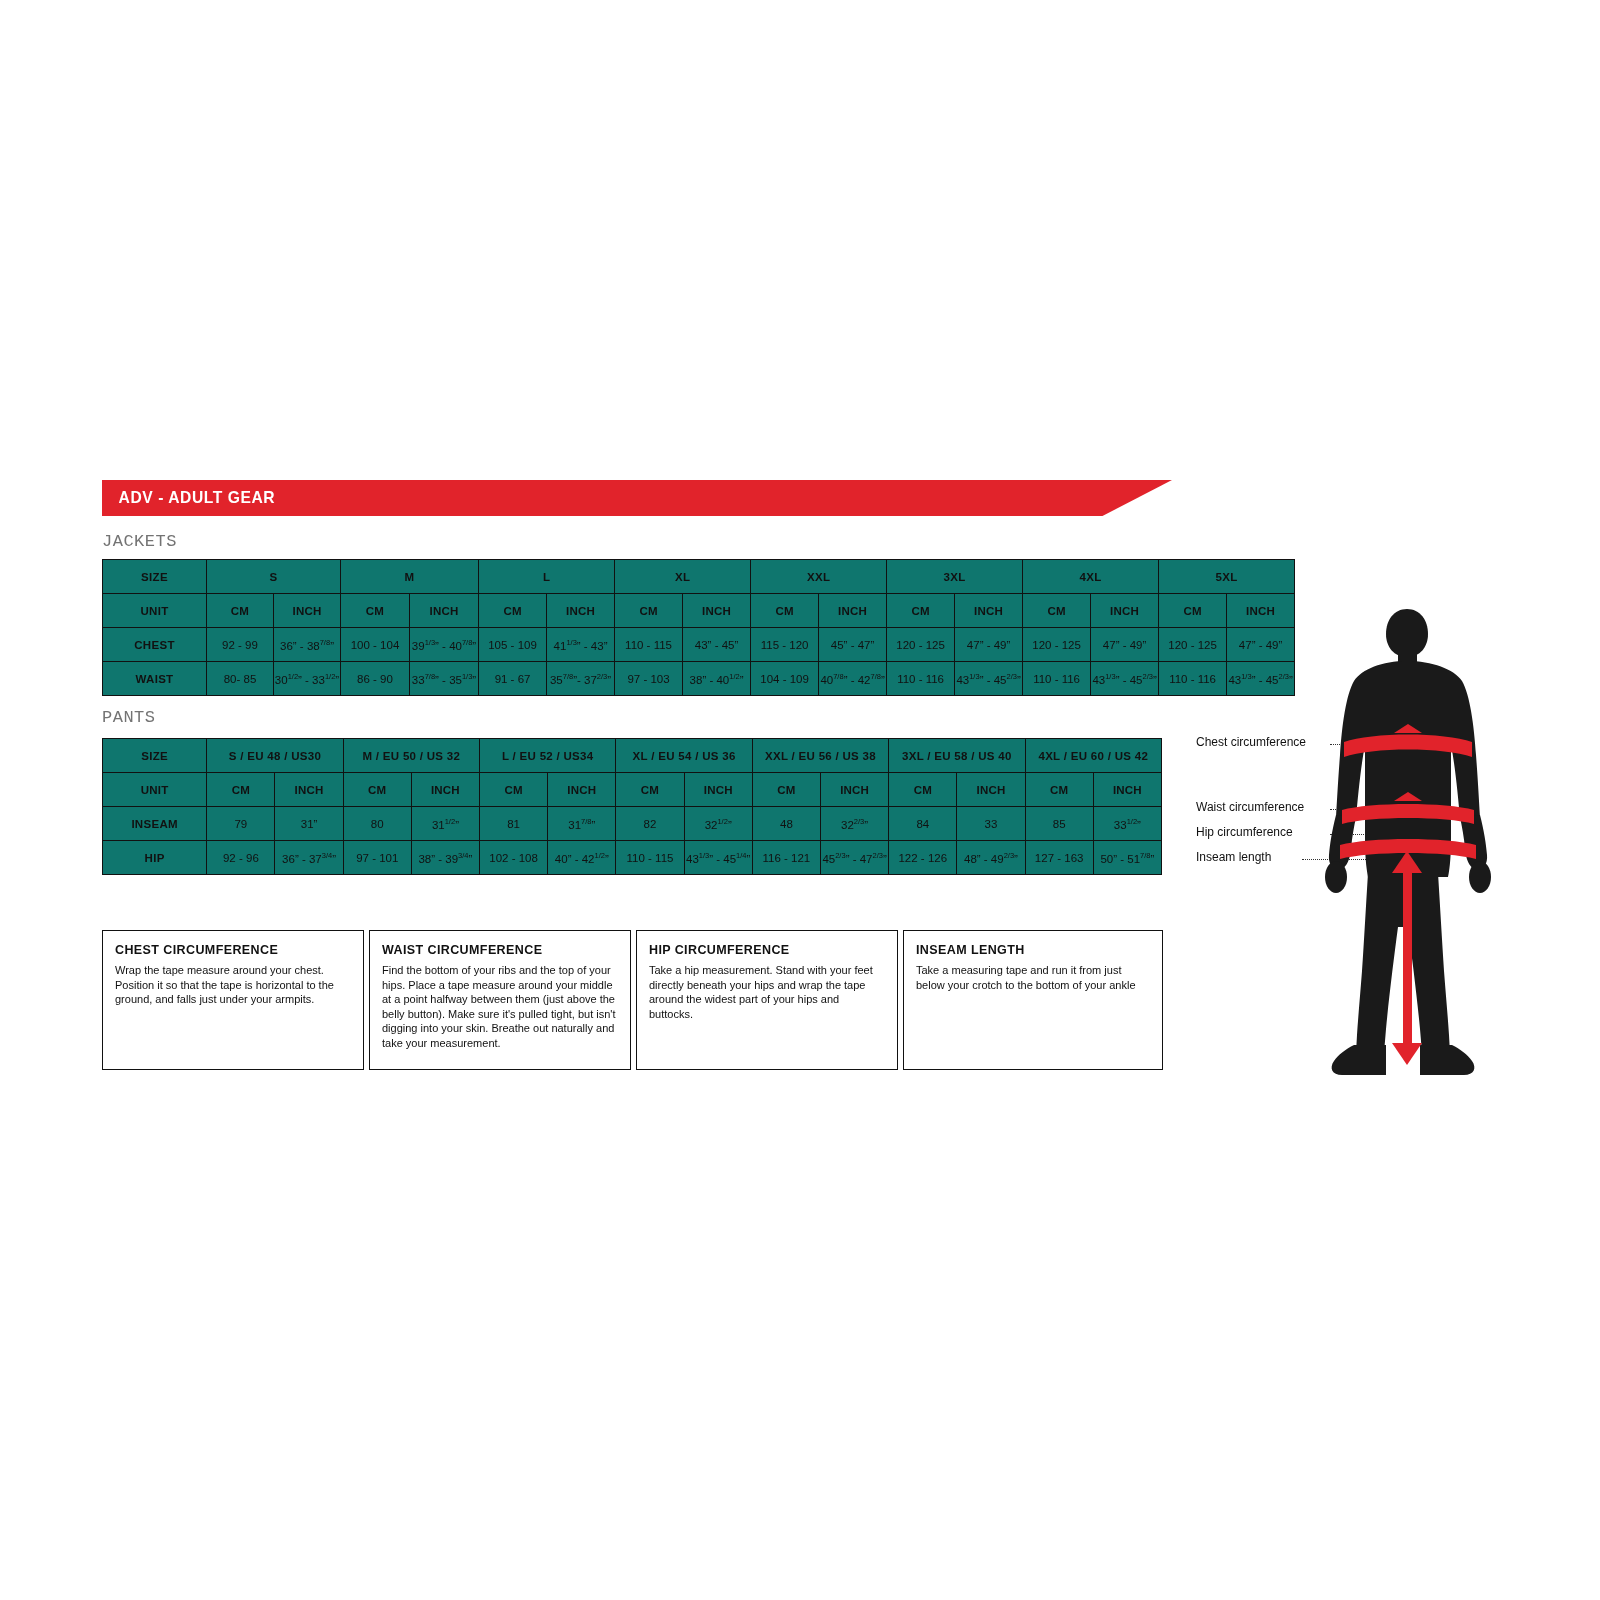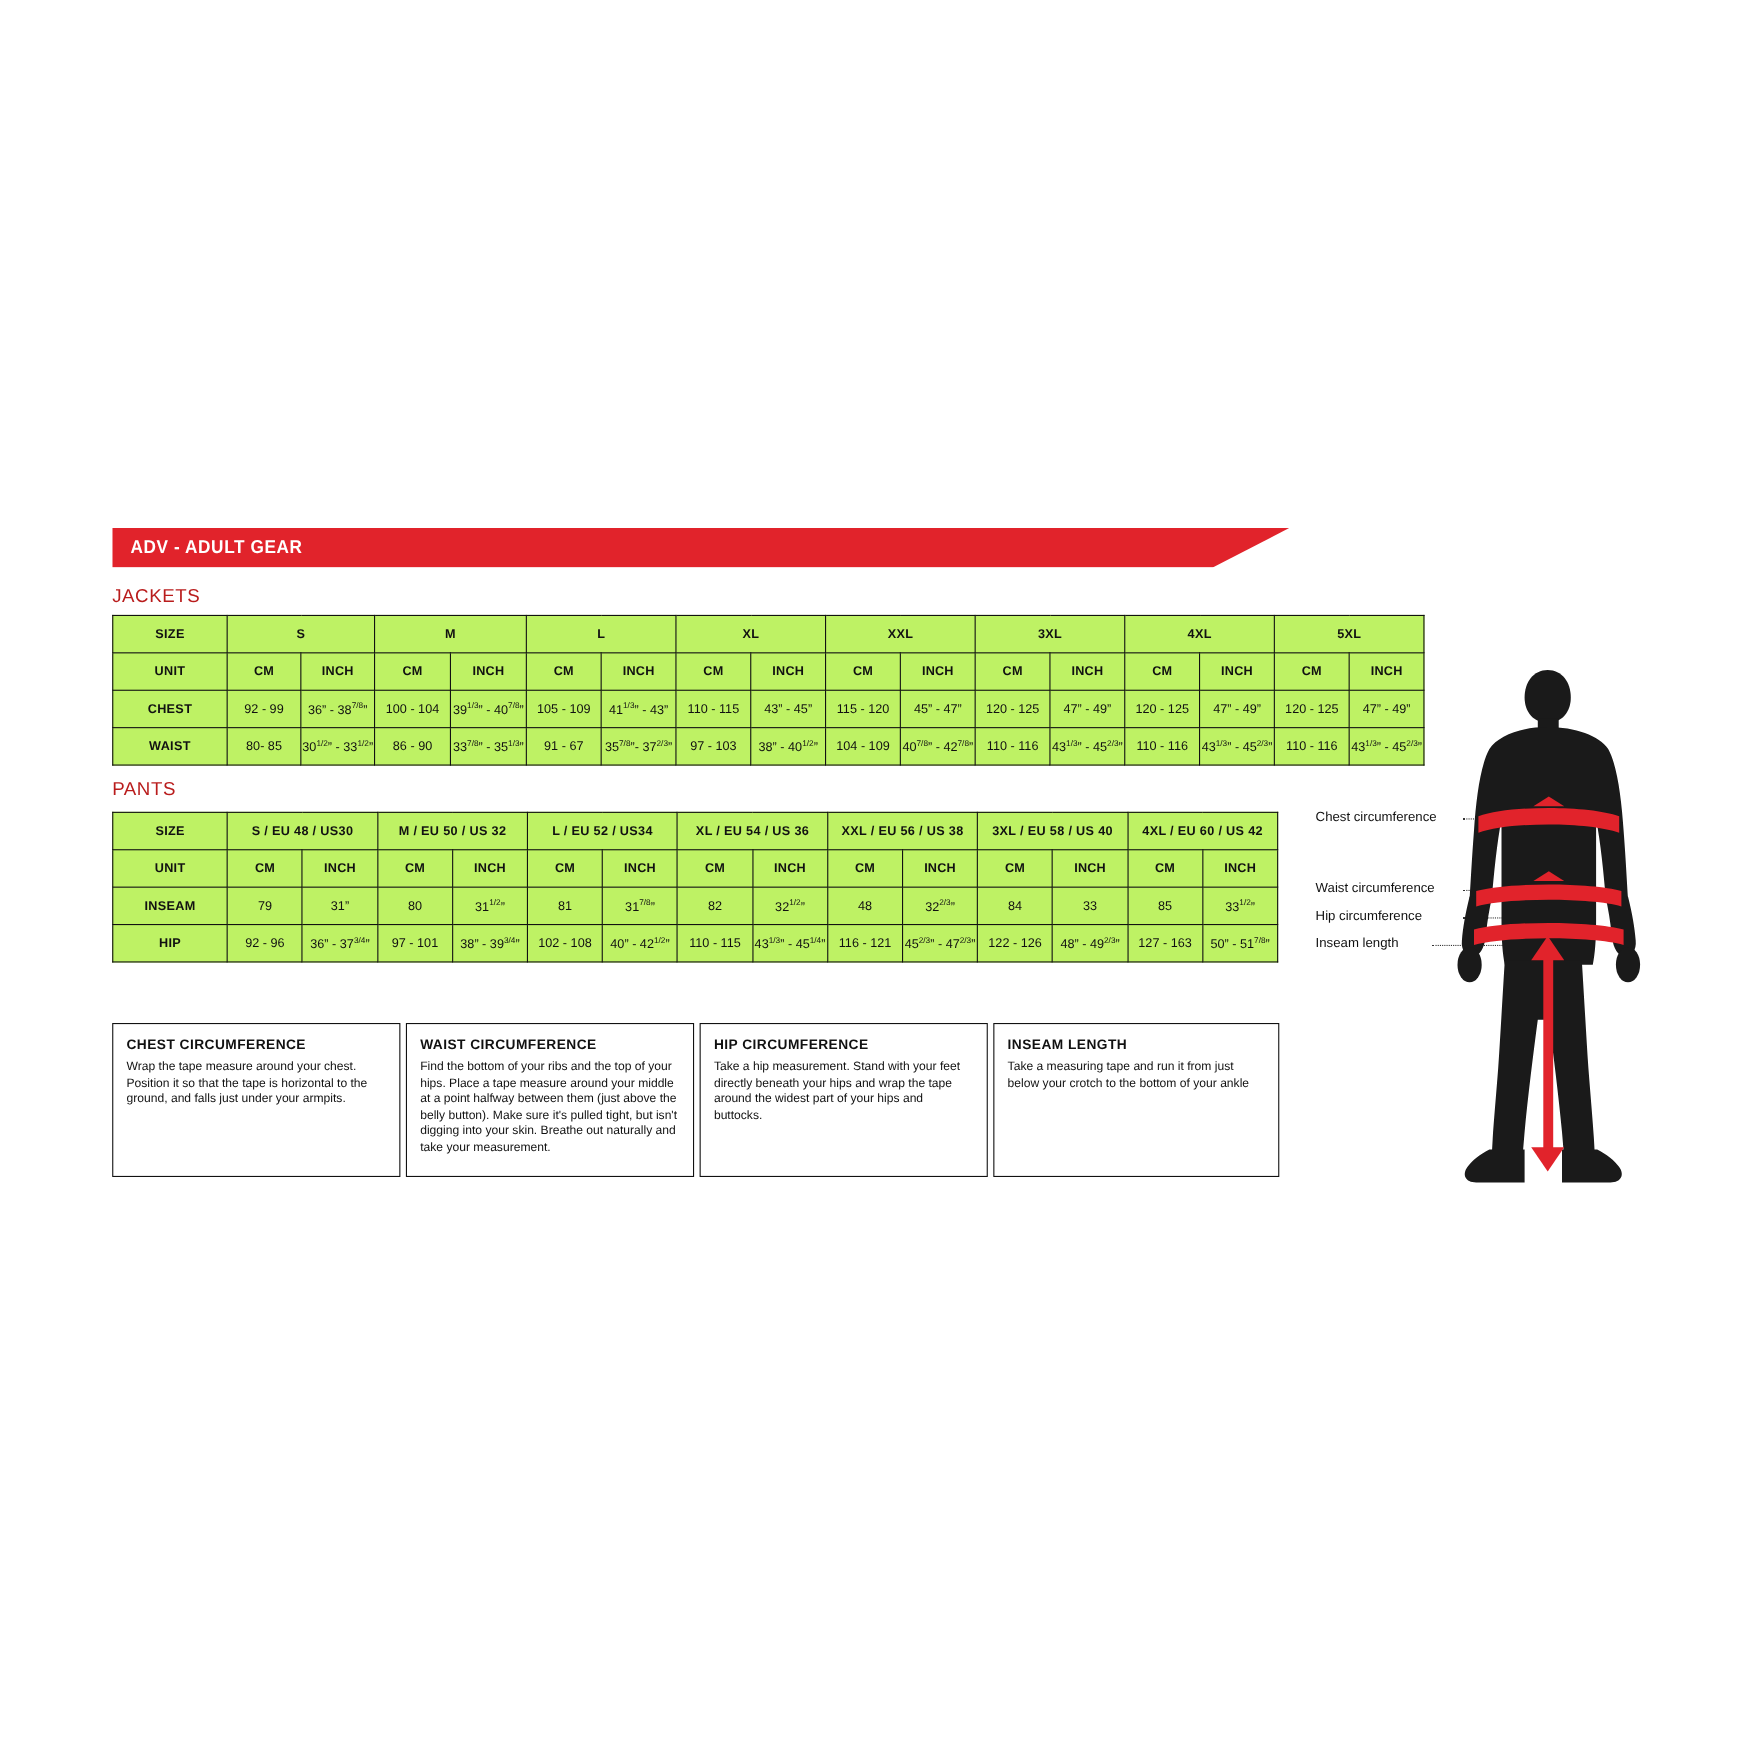--- a/index.html
+++ b/index.html
@@ -46,32 +46,32 @@
     font-family: "Liberation Sans", sans-serif;
     transform: scaleX(0.92);
     transform-origin: left center;
   }
 
   
   .section-title {
     position: absolute;
     font-size: 17px;
     letter-spacing: 0.5px;
-    color: #b91c1c;
-    font-family: Liberation Sans, sans-serif;
+    color: #737373;
+    font-family: Liberation Mono, monospace;
   }
   #jackets-title { left: 90px; top: 532px; }
   #pants-title { left: 90px; top: 708px; }
 
   
   table.size-table {
     position: absolute;
     border-collapse: collapse;
     table-layout: fixed;
-    background: #bef264;
+    background: #0f766e;
   }
   table.size-table td, table.size-table th {
     border: 1px solid #111;
     text-align: center;
     vertical-align: middle;
     font-family: "Liberation Sans", sans-serif;
     font-size: 11.5px;
     color: #111;
     padding: 0;
     height: 33px;

